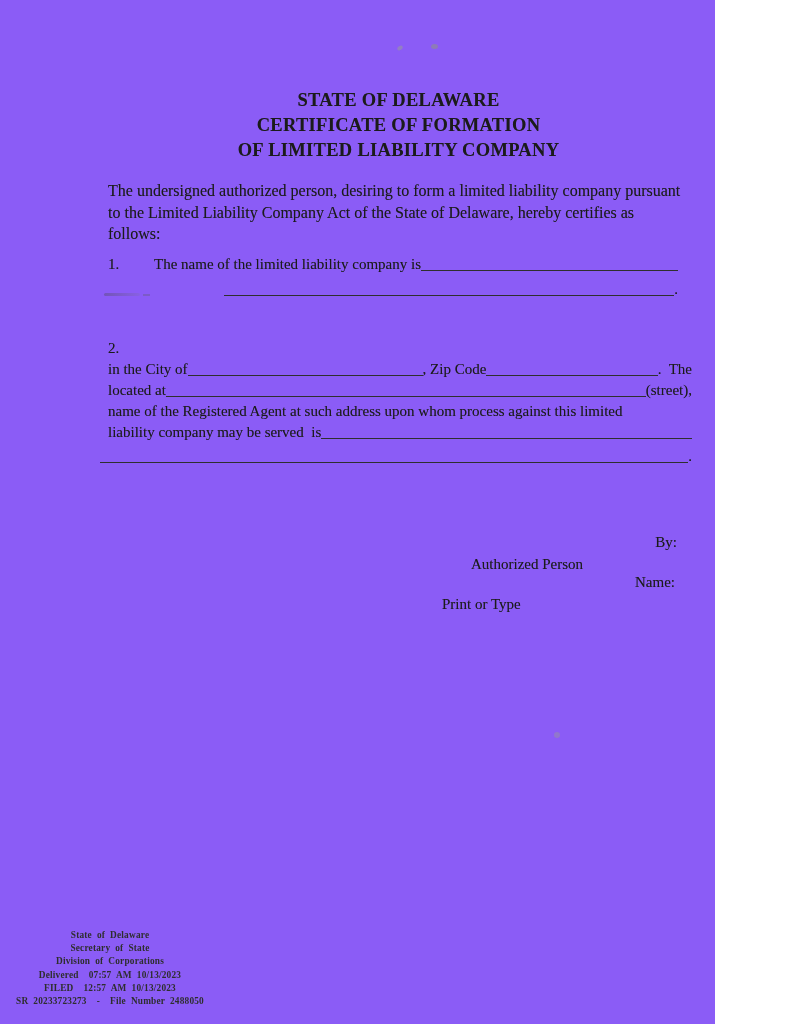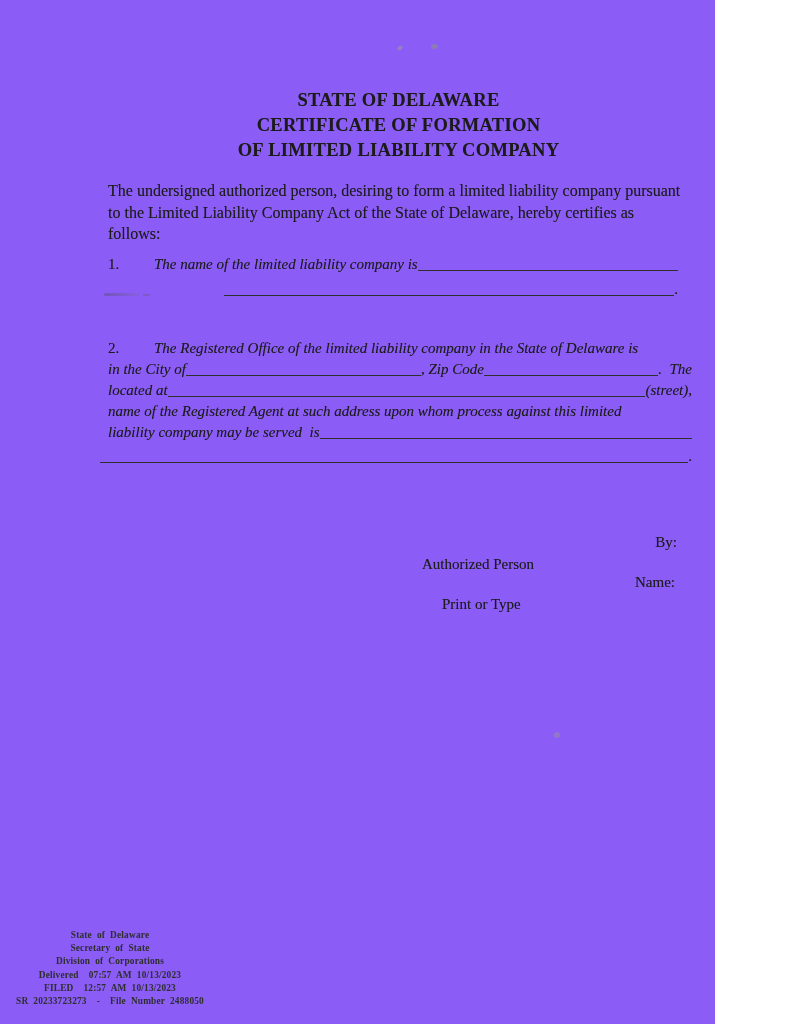--- a/index.html
+++ b/index.html
@@ -11,38 +11,38 @@
   .txt { text-shadow:0 0 0.6px rgba(40,40,40,.45); }
 
   .title { position:absolute; top:88px; left:0; width:797px; text-align:center;
            font-weight:bold; font-size:18.5px; line-height:25px; letter-spacing:.3px; }
 
   .intro { position:absolute; top:180px; left:108px; width:590px;
            font-size:16px; line-height:21.5px; }
 
   .block { position:absolute; font-size:15px; }
   .row { display:flex; align-items:flex-end; height:21px; }
-  .row .t { line-height:21px; display:inline-block;font-style:italic; }
+  .row .t { line-height:21px; display:inline-block; }
   .num { width:46px; line-height:21px; }
   .fill-line { flex:1; border-bottom:1.3px solid #2f2f2f; height:14px; margin-bottom:4px; }
   .fixed-line { border-bottom:1.3px solid #2f2f2f; height:14px; margin-bottom:4px; }
   .punct { line-height:21px; }
 
   .item1 { top:254px; left:108px; width:570px; }
   .item1 .cont { margin-top:4px; }
   .item1 .cont .fill-line { margin-left:116px; }
 
   .item2 { top:338px; left:108px; width:584px; }
 
   .sig-by   { top:531px; left:374px; width:303px; }
   .sig-name { top:571px; left:358px; width:317px; }
   .sig-row { display:flex; align-items:flex-end; height:22px;flex-direction:column; }
   .sig-row .t { line-height:22px; }
   .sig-caption { font-size:15px; line-height:20px; margin-top:1px; }
-  .sig-by .sig-caption { margin-left:48px; }
+  .sig-by .sig-caption { margin-left:97px; }
   .sig-name .sig-caption { margin-left:84px; }
 
   .stamp { position:absolute; left:10px; top:929px; width:200px; text-align:center;
            font-size:9.3px; font-weight:bold; line-height:13.2px; color:#2e2e2e;
            word-spacing:2.5px; letter-spacing:.2px; }
 
   .artifact { position:absolute; pointer-events:none; }
   .speck1 { left:397px; top:46px; width:6px; height:4px; background:#9a9a9a; border-radius:50%; opacity:.55; transform:rotate(-30deg); }
   .speck2 { left:431px; top:44px; width:7px; height:5px; background:#8f8f8f; border-radius:50%; opacity:.6; }
   .speck3 { left:554px; top:732px; width:6px; height:6px; background:#9a9a9a; border-radius:50%; opacity:.45; }
@@ -81,21 +81,20 @@
     </div>
     <div class="row cont">
       <span class="fill-line"></span>
       <span class="punct txt" data-bind="doc.item1.line_end_punct">.</span>
     </div>
   </div>
 
   <div class="block item2">
     <div class="row">
       <span class="num txt" data-bind="doc.item2.number">2.</span>
-      <span class="t txt" data-bind="doc.item2.line1">The Registered Office of the limited liability company in the State of Delaware is</span>
     </div>
     <div class="row">
       <span class="t txt" data-bind="doc.item2.city_label">in the City of</span>
       <span class="fixed-line" style="width:235px;"></span>
       <span class="t txt" data-bind="doc.item2.zip_label">, Zip Code</span>
       <span class="fill-line"></span>
       <span class="t txt" data-bind="doc.item2.after_zip">.  The</span>
     </div>
     <div class="row">
       <span class="t txt" data-bind="doc.item2.located_at_label">located at</span>

